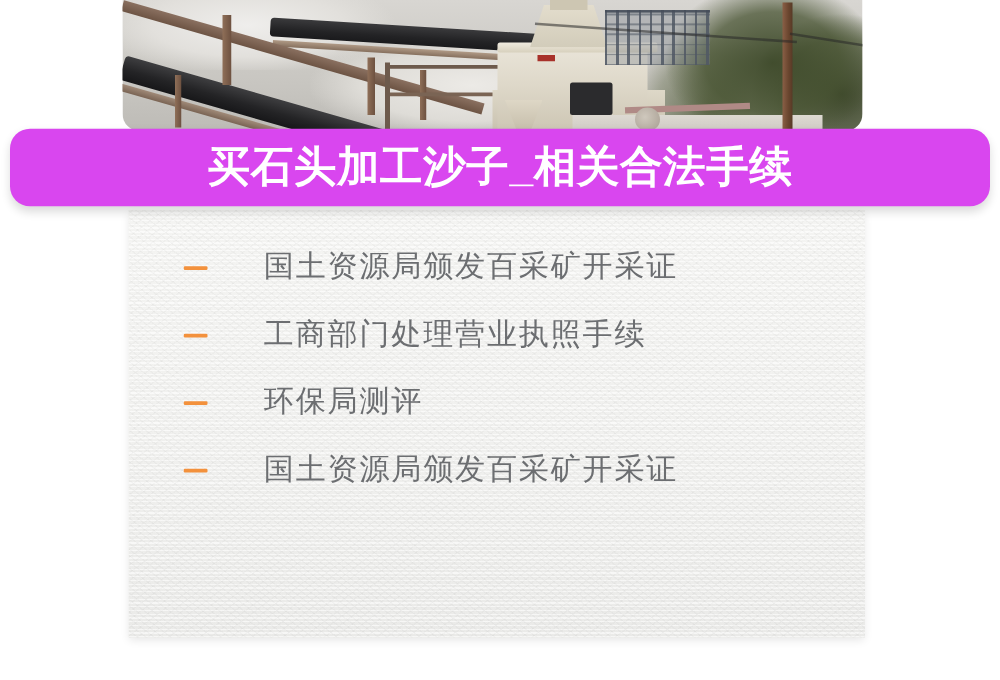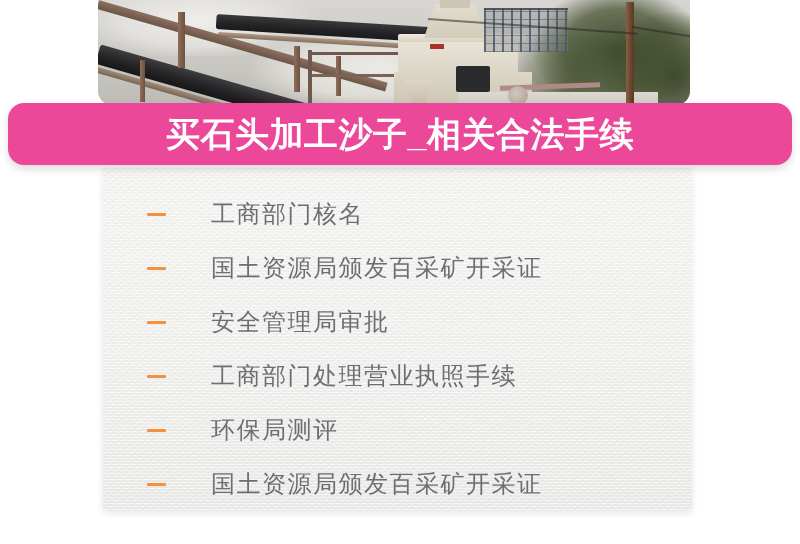--- a/index.html
+++ b/index.html
@@ -220,21 +220,21 @@
     box-shadow: 0 3px 7px rgba(0,0,0,0.10);
   }
 
   
   .banner {
     position: absolute;
     left: 8px;
     top: 103px;
     width: 784px;
     height: 62px;
-    background: #ec4899;
+    background: #d946ef;
     border-radius: 16px;
     box-shadow: 0 4px 8px rgba(0,0,0,0.14);
     display: flex;
     align-items: center;
     justify-content: center;
   }
   .banner-title {
     color: #ffffff;
     font-size: 34px;
     font-weight: bold;
@@ -316,34 +316,26 @@
 
       <div class="pole"></div>
       <div class="wire wire-1"></div>
       <div class="wire wire-2"></div>
     </div>
   </div>
 
   <div class="panel">
     <div class="list">
 
-      <div class="list-item">
-        <span class="dash"></span>
-        <span class="item-label">工商部门核名</span>
-      </div>
 
       <div class="list-item">
         <span class="dash"></span>
         <span class="item-label">国土资源局颁发百采矿开采证</span>
       </div>
 
-      <div class="list-item">
-        <span class="dash"></span>
-        <span class="item-label">安全管理局审批</span>
-      </div>
 
       <div class="list-item">
         <span class="dash"></span>
         <span class="item-label">工商部门处理营业执照手续</span>
       </div>
 
       <div class="list-item">
         <span class="dash"></span>
         <span class="item-label">环保局测评</span>
       </div>

